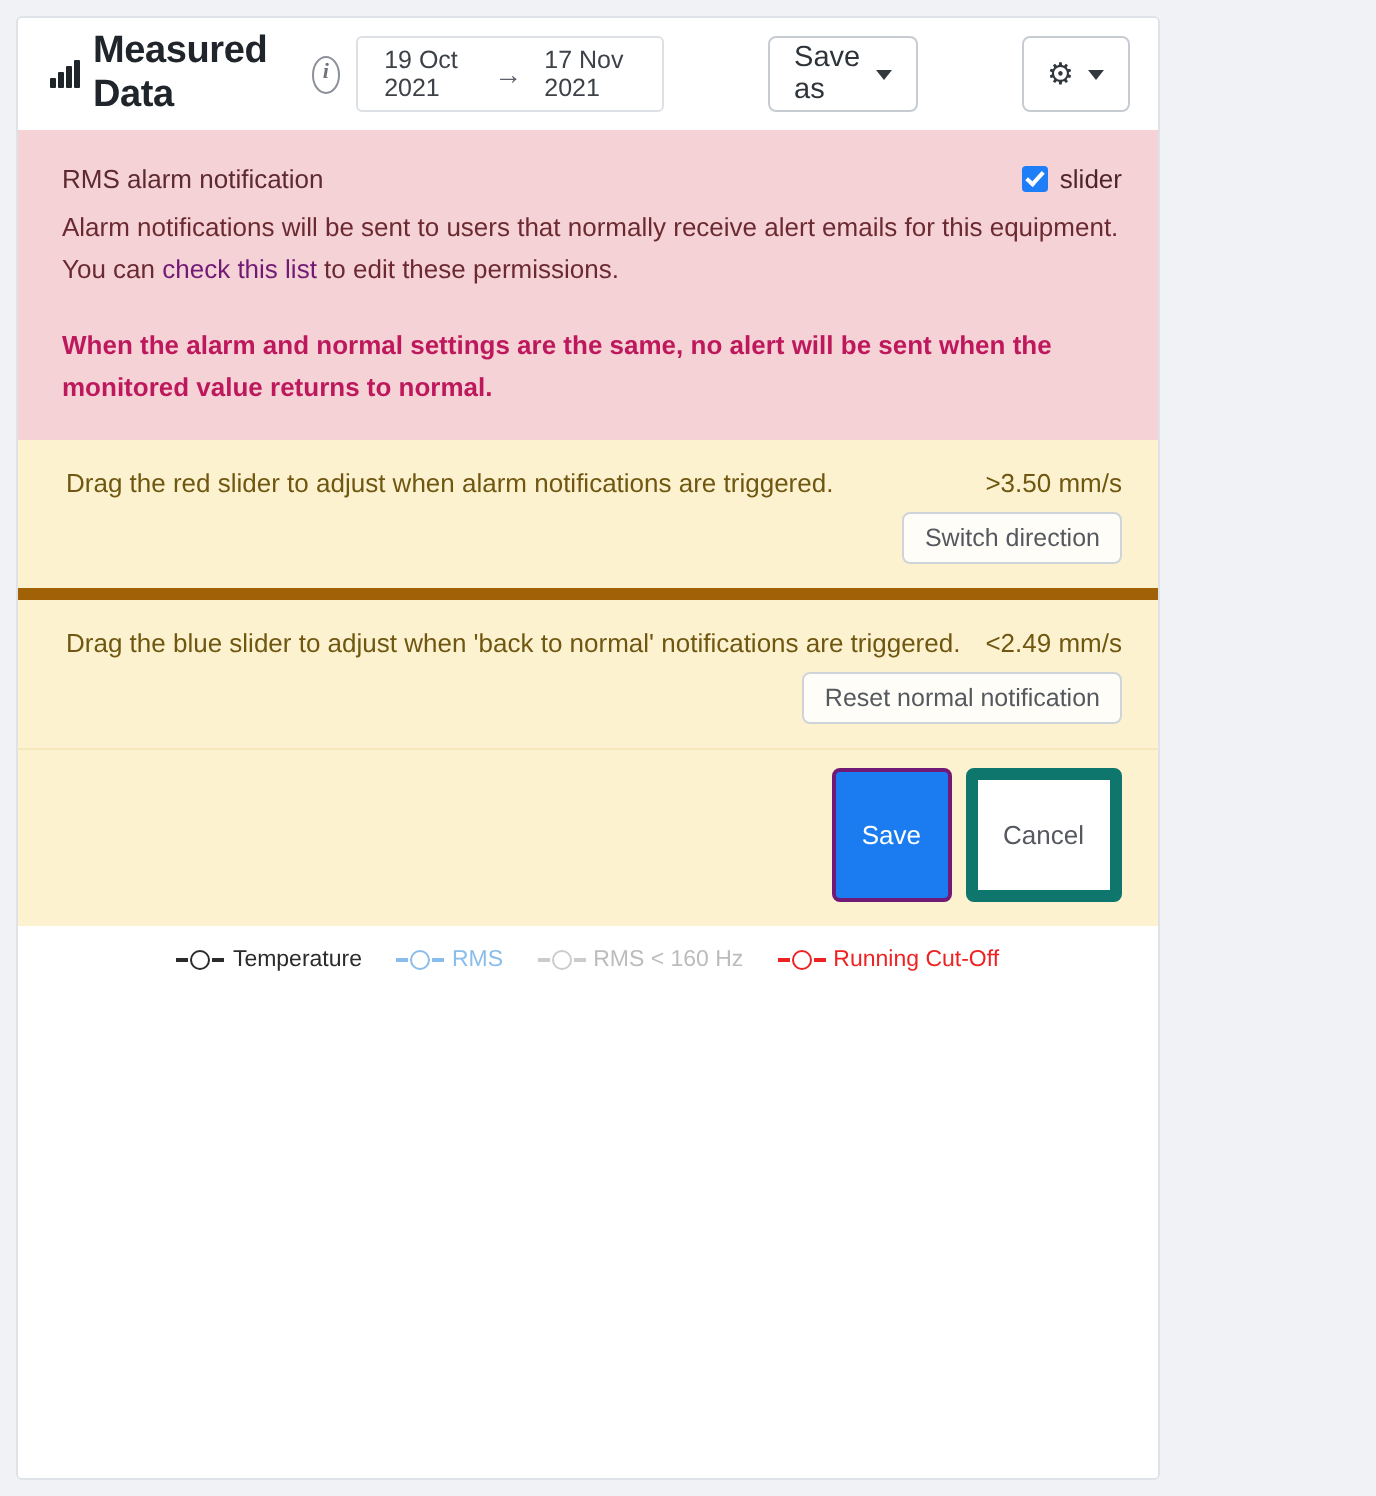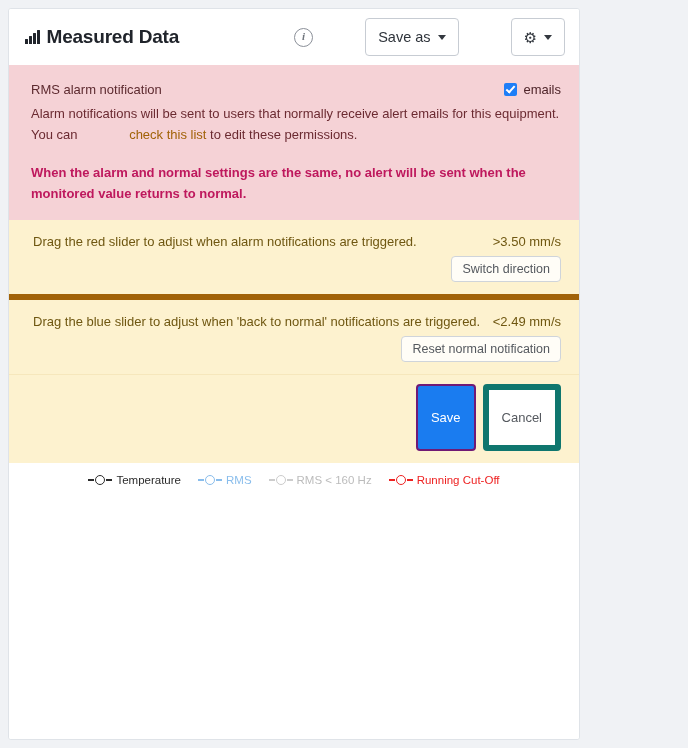--- a/index.html
+++ b/index.html
@@ -57,21 +57,21 @@
   .enabled-wrap{margin-left:auto;display:flex;align-items:center;gap:6px;}
   .checkbox{
     width:13px;height:13px;background:#1e7ef7;border-radius:2px;position:relative;
   }
   .checkbox:after{
     content:"";position:absolute;left:4px;top:1px;width:3px;height:7px;
     border:solid #fff;border-width:0 2px 2px 0;transform:rotate(42deg);
   }
   .enabled-text{font-size:13px;color:#4e2429;}
   .alarm-body{margin-top:3px;max-width:580px;}
-  .alarm-body a{color:#a16207;text-decoration:none;margin-left:48px;}
+  .alarm-body a{color:#701a75;text-decoration:none;}
   .alarm-strong{font-weight:bold;color:#be185d;display:block;margin-top:17px;}
   
   .panel-slider{background:#fdf2cf;padding:0;box-sizing:border-box;}
   .srow{padding:14px 18px 12px 24px;box-sizing:border-box;position:relative;}
   .srow + .srow{border-top:6px solid #a16207;}
   .sline{display:flex;align-items:flex-start;}
   .stext{font-size:13px;color:#6f5711;}
   .sval{margin-left:auto;font-size:13px;color:#6f5711;white-space:nowrap;}
   .sbtn-wrap{display:flex;justify-content:flex-end;margin-top:7px;}
   .sbtn{
@@ -115,37 +115,42 @@
       <span class="bars-icon">
         <i></i>
           <i></i>
           <i></i>
           <i></i>
       </span>
       <span class="page-title">Measured Data</span>
     </div>
     <div class="header-right">
       <div class="info-icon">i</div>
+      <div class="date-range">
+        <span>19 Oct 2021</span>
+        <span class="arrow-glyph">→</span>
+        <span>17 Nov 2021</span>
+      </div>
       <div class="btn">
         <span>Save as</span>
         <span class="caret"></span>
       </div>
       <div class="btn">
         <span class="gear">⚙</span>
         <span class="caret"></span>
       </div>
     </div>
   </div>
 
   <div class="panel-alarm">
     <div class="alarm-top">
       <span class="alarm-label">RMS alarm notification</span>
       <span class="enabled-wrap">
         <span class="checkbox"></span>
-        <span class="enabled-text">emails</span>
+        <span class="enabled-text">slider</span>
       </span>
     </div>
     <div class="alarm-body">
       <span>Alarm notifications will be sent to users that normally receive alert emails for this equipment. You can </span><a href="#">check this list</a><span> to edit these permissions.</span>
       <span class="alarm-strong">When the alarm and normal settings are the same, no alert will be sent when the monitored value returns to normal.</span>
     </div>
   </div>
 
   <div class="panel-slider">
     <div class="srow">

